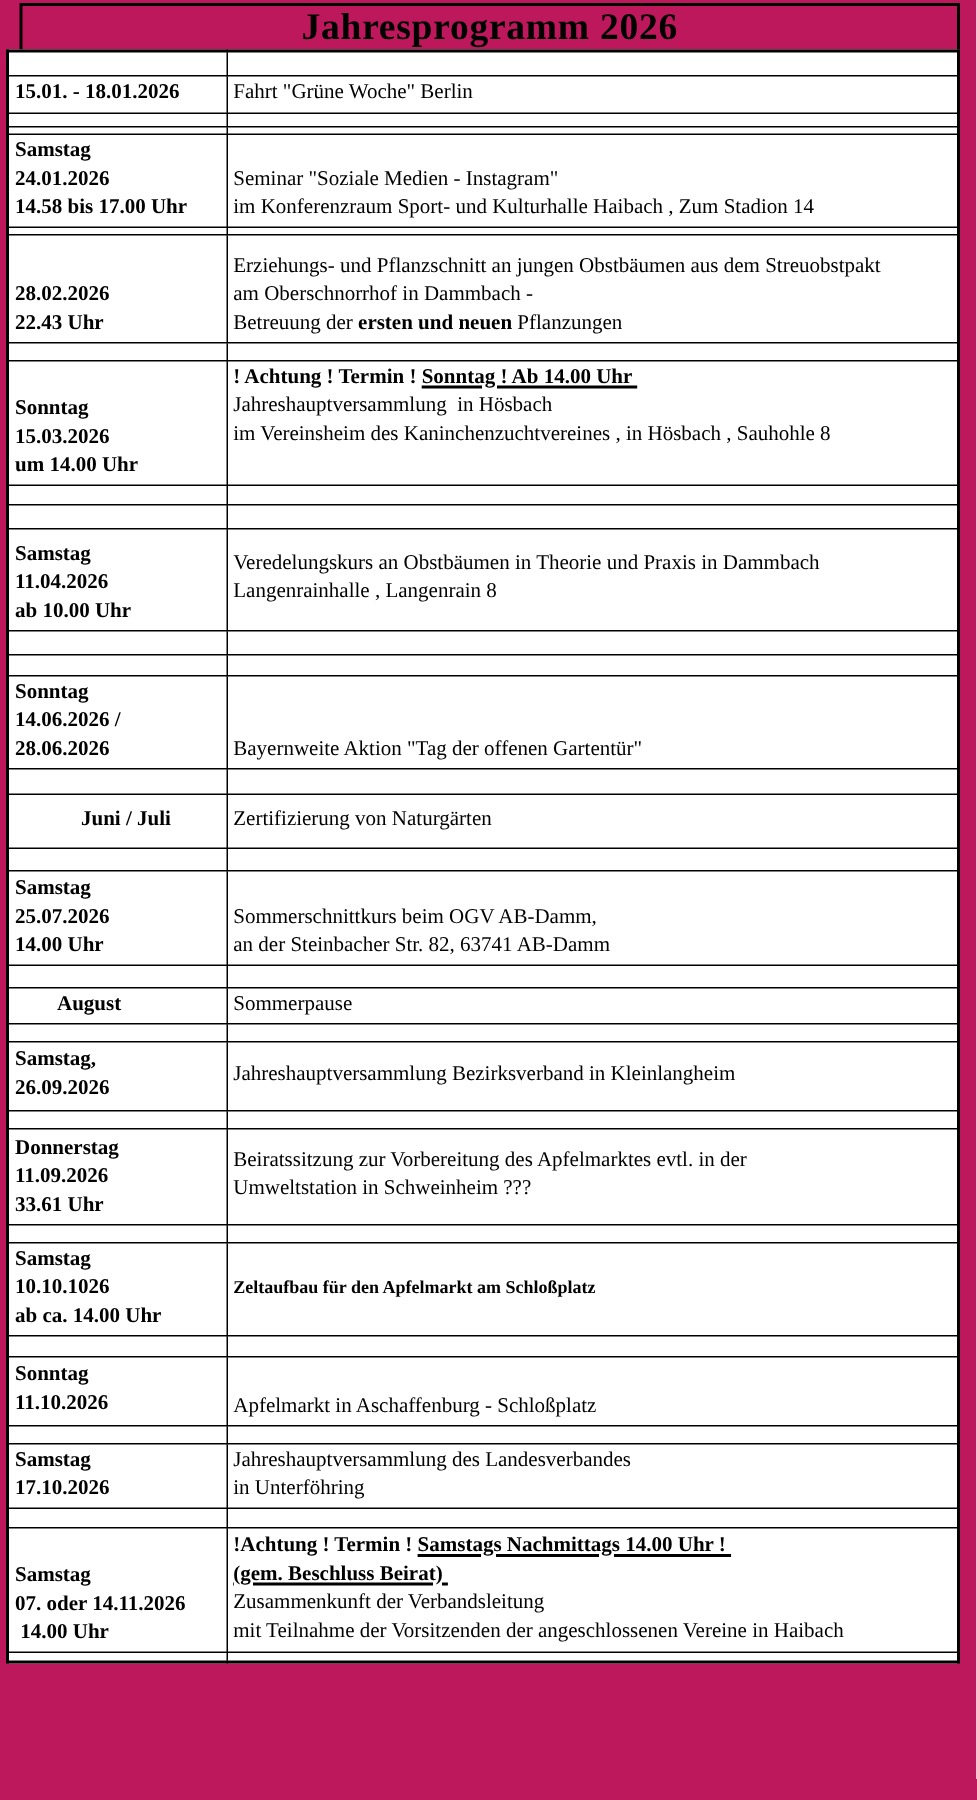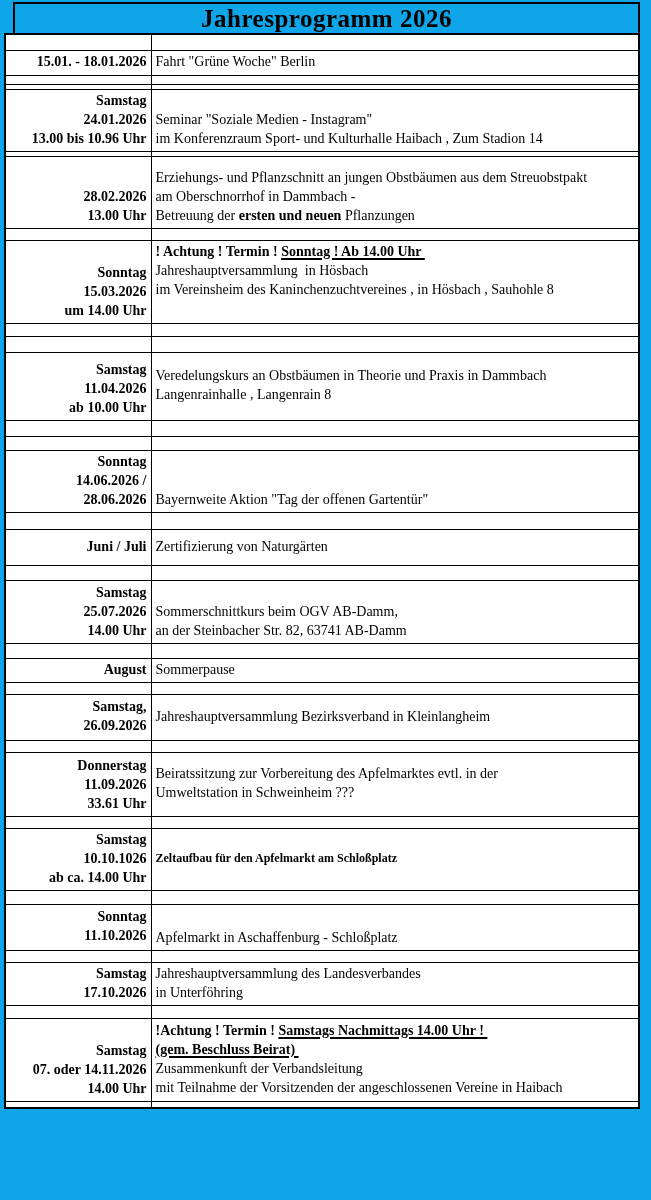--- a/index.html
+++ b/index.html
@@ -1,19 +1,19 @@
 <!DOCTYPE html>
 <html><head>
 <meta charset="utf-8">
 <style>
   html,body{margin:0;padding:0;background:#fff;}
   .page{
     position:relative;
     width:651px;height:1200px;
-    background:#0ea5e9;color:#000;
+    background:#be185d;color:#000;
     font-family:"Liberation Serif","DejaVu Serif",serif;
     overflow:hidden;
     text-decoration:underline;
   }
   .title-box{
     position:absolute;left:13px;top:2px;width:627px;height:33px;
     box-sizing:border-box;border:2px solid #000;
     display:flex;align-items:center;justify-content:center;
     font-weight:bold;font-size:25px;letter-spacing:0.5px;
   }
@@ -23,21 +23,21 @@
     border:2px solid #000;background:#fff;
   }
   col.c-date{width:146px;}
   td{
     border:1px solid #000;
     box-sizing:border-box;
     padding:1px 4px 3px 4px;
     font-size:14px;line-height:19px;
     overflow:hidden;
   }
-  td.date{font-weight:bold;vertical-align:bottom;text-align:right;}
+  td.date{font-weight:bold;vertical-align:bottom;}
   td.desc{vertical-align:middle;}
   .line{white-space:pre;}
   .b{font-weight:bold;}
   .u{text-decoration:underline;text-decoration-thickness:2px;text-underline-offset:2px;}
   .big{font-size:12px;line-height:22px;}
 </style>
 </head>
 <body>
 
 <div class="page">
@@ -65,35 +65,35 @@
           <td class="desc"></td>
         </tr>
         <tr style="height: 4px;">
           <td class="date"></td>
           <td class="desc"></td>
         </tr>
         <tr style="height: 59px;">
           <td class="date">
             <div class="line"><span>Samstag</span></div>
             <div class="line"><span>24.01.2026</span></div>
-            <div class="line"><span>13.00 bis 10.96 Uhr</span></div>
+            <div class="line"><span>14.58 bis 17.00 Uhr</span></div>
           </td>
           <td class="desc" style="vertical-align: bottom;">
             <div class="line"><span>Seminar "Soziale Medien - Instagram"</span></div>
             <div class="line"><span>im Konferenzraum Sport- und Kulturhalle Haibach , Zum Stadion 14</span></div>
           </td>
         </tr>
         <tr style="height: 5px;">
           <td class="date"></td>
           <td class="desc"></td>
         </tr>
         <tr style="height: 72px;">
           <td class="date">
             <div class="line"><span>28.02.2026</span></div>
-            <div class="line"><span>13.00 Uhr</span></div>
+            <div class="line"><span>22.43 Uhr</span></div>
           </td>
           <td class="desc" style="vertical-align: bottom;">
             <div class="line"><span>Erziehungs- und Pflanzschnitt an jungen Obstbäumen aus dem Streuobstpakt</span></div>
             <div class="line"><span>am Oberschnorrhof in Dammbach -</span></div>
             <div class="line"><span>Betreuung der </span><span class="b">ersten und neuen</span><span> Pflanzungen</span></div>
           </td>
         </tr>
         <tr style="height: 12px;">
           <td class="date"></td>
           <td class="desc"></td>

